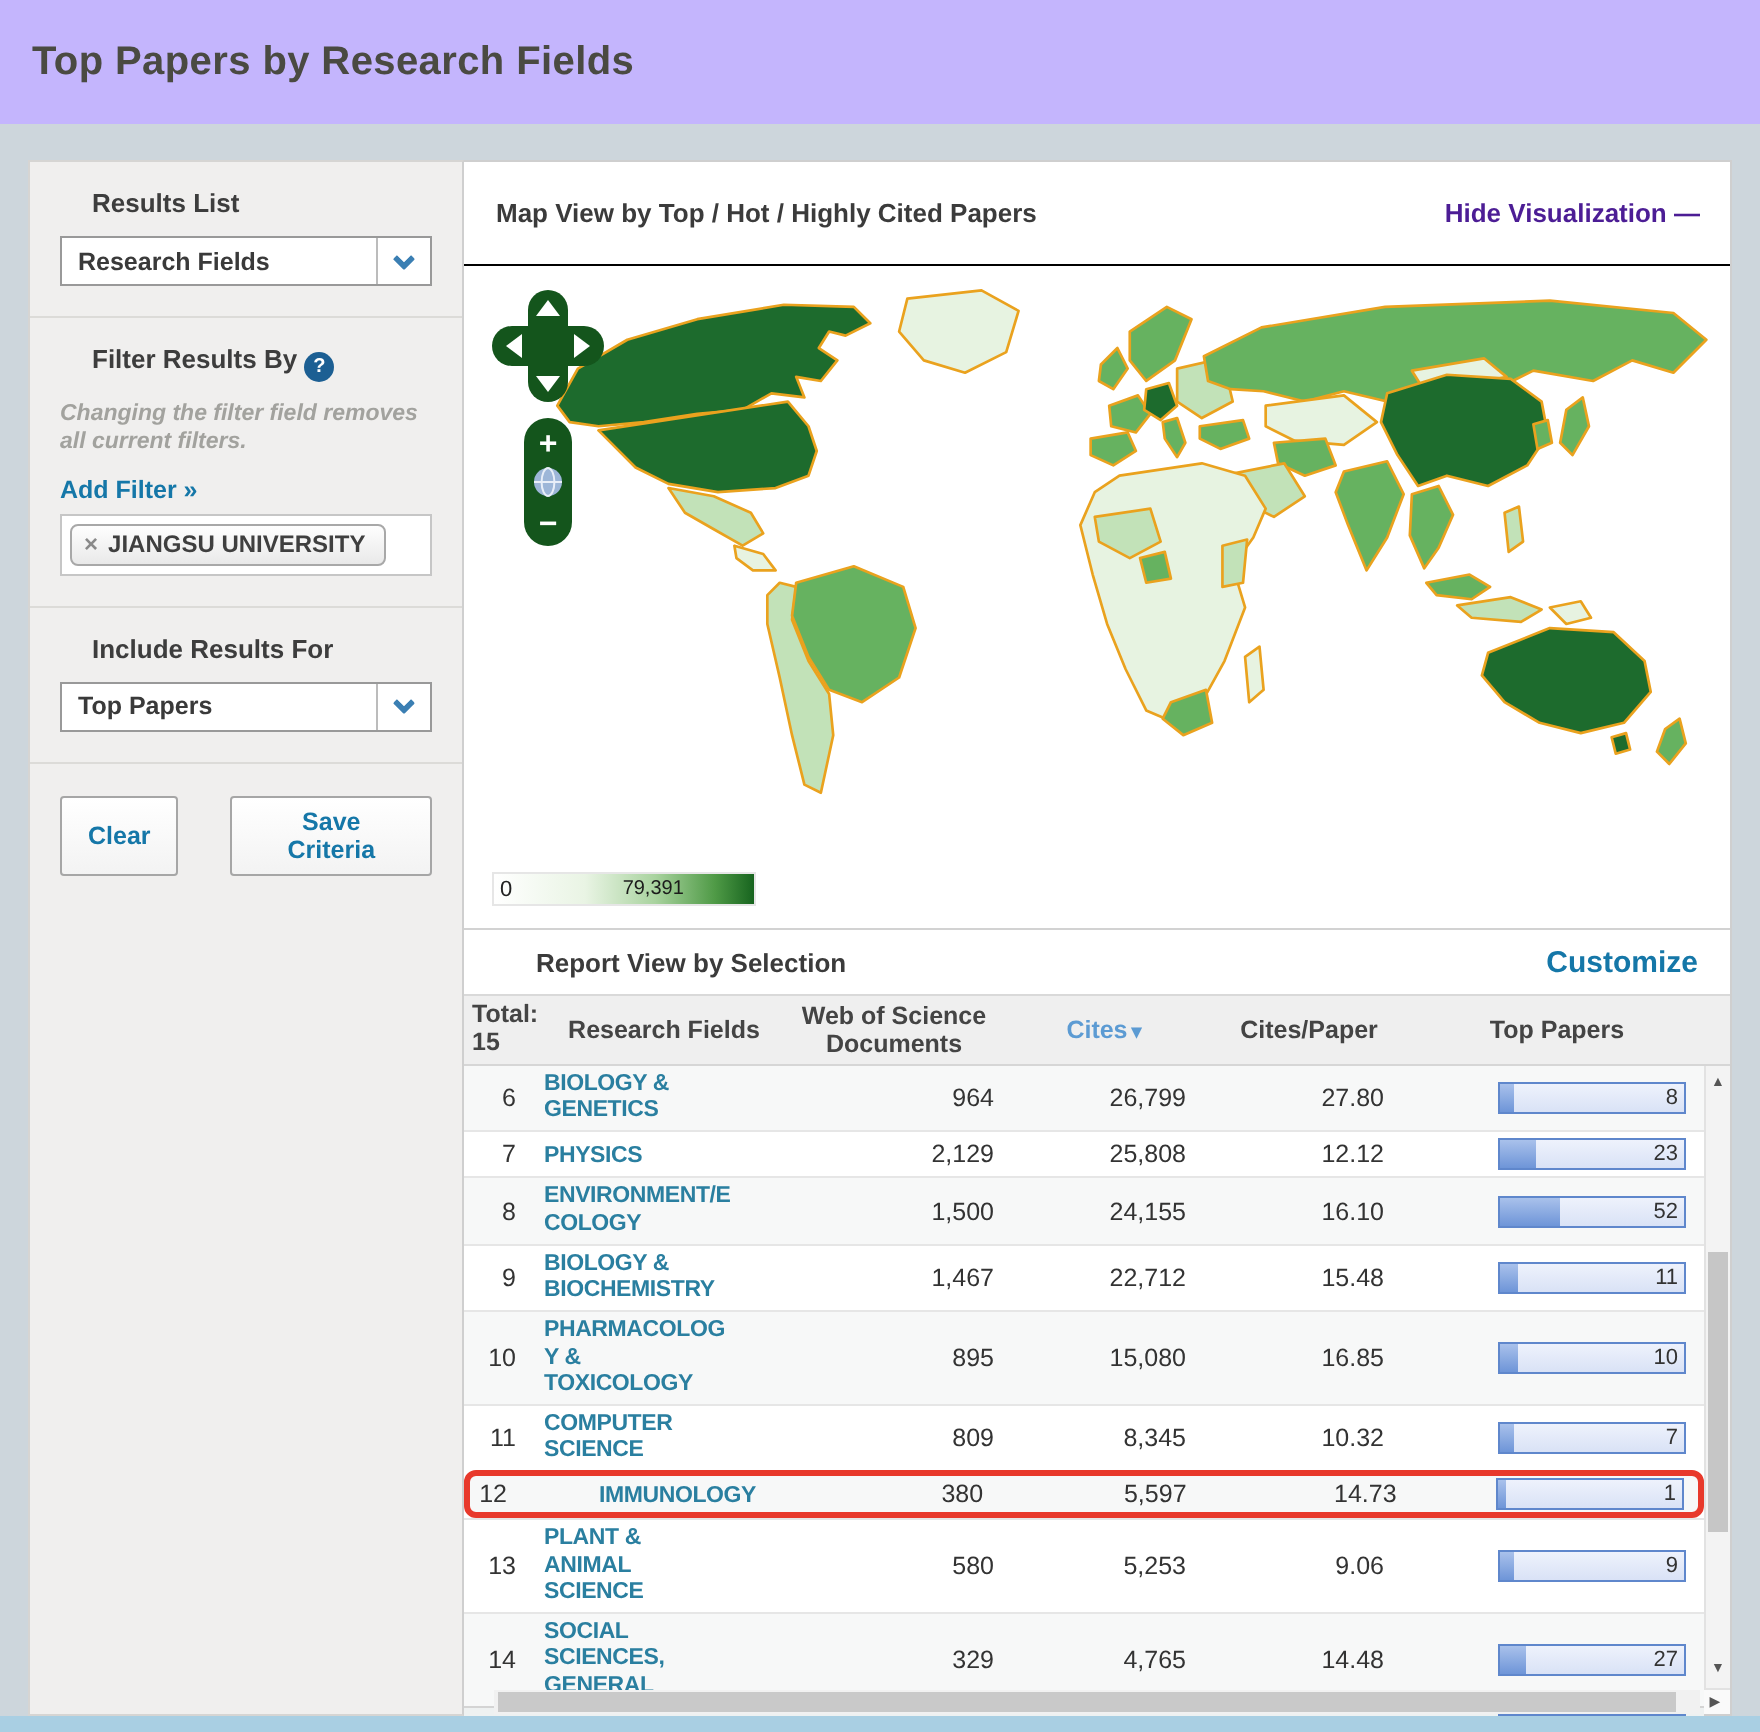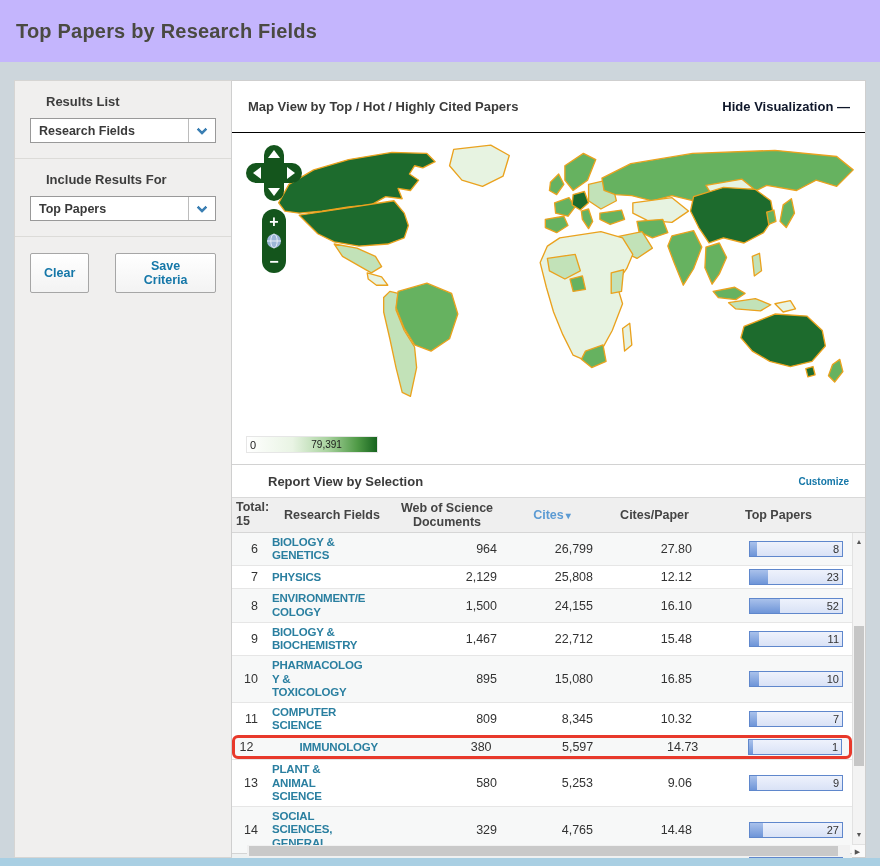--- a/index.html
+++ b/index.html
@@ -34,36 +34,36 @@
          background:linear-gradient(#fefefe,#e9e9e9); padding:2px 9px 3px 6px; font-size:12px; font-weight:bold; color:#3f3f3f; cursor:pointer; }
   .tag .x { color:#8a8a8a; font-weight:bold; font-size:12px; cursor:pointer; }
   .btn-row { display:flex; gap:26px; padding:16px 15px; }
   .btn { background:linear-gradient(#ffffff,#f3f3f3); border:1px solid #a6a6a6; border-radius:2px;
          font-family:inherit; font-size:12.5px; font-weight:bold; color:#1577a8; padding:5px 13px; cursor:pointer; }
 
   
   .map-header { height:52px; display:flex; align-items:center; justify-content:space-between; padding:0 16px;
                 border-bottom:1px solid #000000; }
   .mh-title { font-size:13px; font-weight:bold; color:#3b3b3b; }
-  .hide-link { font-size:13px; font-weight:bold; color:#0f172a; text-decoration:none; cursor:pointer; }
+  .hide-link { font-size:13px; font-weight:bold; color:#4c1d95; text-decoration:none; cursor:pointer; }
   .hide-link .dash { font-weight:bold; letter-spacing:-1px; }
   .map-area { position:relative; height:332px; border-bottom:1px solid #d2d2d2; background:#fff; overflow:hidden; }
   .worldmap { position:absolute; left:28px; top:6px; width:618px; height:278px; }
   .worldmap path { stroke-width:1.3; stroke-linejoin:round; }
   .map-controls { position:absolute; left:14px; top:10px; }
   .legend { position:absolute; left:14px; bottom:11px; width:132px; height:17px;
             background:linear-gradient(to right,#ffffff 0%,#e9f4e4 35%,#a9d39f 62%,#4f9a46 85%,#17641f 100%);
             border:1px solid #e6e6e6; }
   .lg-min { position:absolute; left:3px; top:2px; font-size:11px; color:#222; }
   .lg-max { position:absolute; right:27%; top:2px; font-size:10px; color:#1b1b1b; }
 
   
   .report-header { height:32px; display:flex; align-items:center; justify-content:space-between; padding:0 16px;margin-left:20px; }
   .rv-title { font-size:13px; font-weight:bold; color:#3b3b3b; }
-  .customize { font-size:10px; font-weight:bold; color:#1577a8; text-decoration:none; cursor:pointer; }
+  .customize { font-size:15px; font-weight:bold; color:#1577a8; text-decoration:none; cursor:pointer; }
   .table { flex:1; display:flex; flex-direction:column; border-top:1px solid #d9d9d9; min-height:0; }
   .thead { display:flex; align-items:center; background:#efefef; border-bottom:1px solid #d6d6d6; padding:3px 0; min-height:34px; }
   .th { font-size:12.5px; font-weight:bold; color:#444; text-align:center; }
   .c.rank { width:40px; } .c.field { width:120px; } .c.docs { width:110px; } .c.cites { width:100px; }
   .c.cpp { width:105px; } .c.barcol { width:143px; }
   .th.total { text-align:left; padding-left:4px; white-space:pre-line; line-height:1.1; }
   .th.sorted { color:#5c9bd3; }
   .sort-arrow { font-size:10px; color:#5c9bd3; margin-left:2px; }
 
   .tbody-wrap { position:relative; flex:1; min-height:0; }
@@ -110,20 +110,34 @@
     <section class="sb-sec">
       <div class="sb-label">Results List</div>
       <div class="dropdown">
         <span class="dd-val">Research Fields</span>
         <span class="dd-btn">
             <i class="chev"></i>
           </span>
       </div>
     </section>
 
+    <section class="sb-sec">
+      <div class="sb-label">
+        <span>Filter Results By</span>
+        <span class="help">?</span>
+      </div>
+      <div class="note">Changing the filter field removes all current filters.</div>
+      <a class="addf">Add Filter »</a>
+      <div class="tagbox">
+        <span class="tag">
+          <span class="x">×</span>
+          <span>JIANGSU UNIVERSITY</span>
+        </span>
+      </div>
+    </section>
 
     <section class="sb-sec">
       <div class="sb-label">Include Results For</div>
       <div class="dropdown">
         <span class="dd-val">Top Papers</span>
         <span class="dd-btn">
             <i class="chev"></i>
           </span>
       </div>
     </section>

